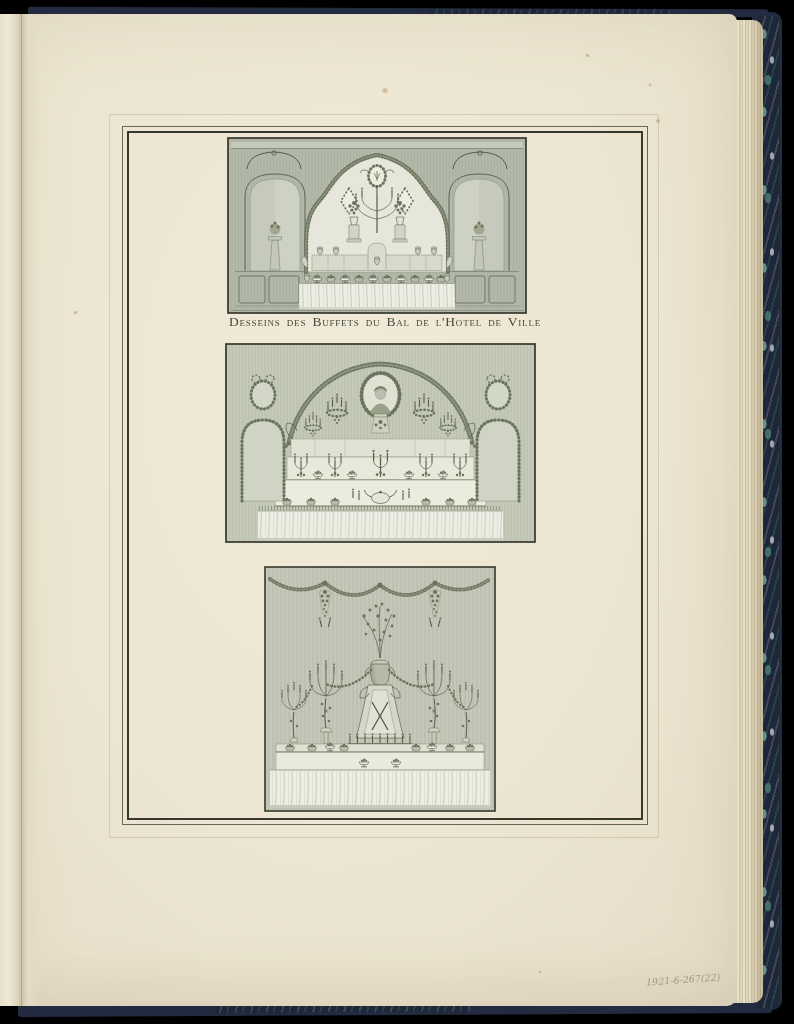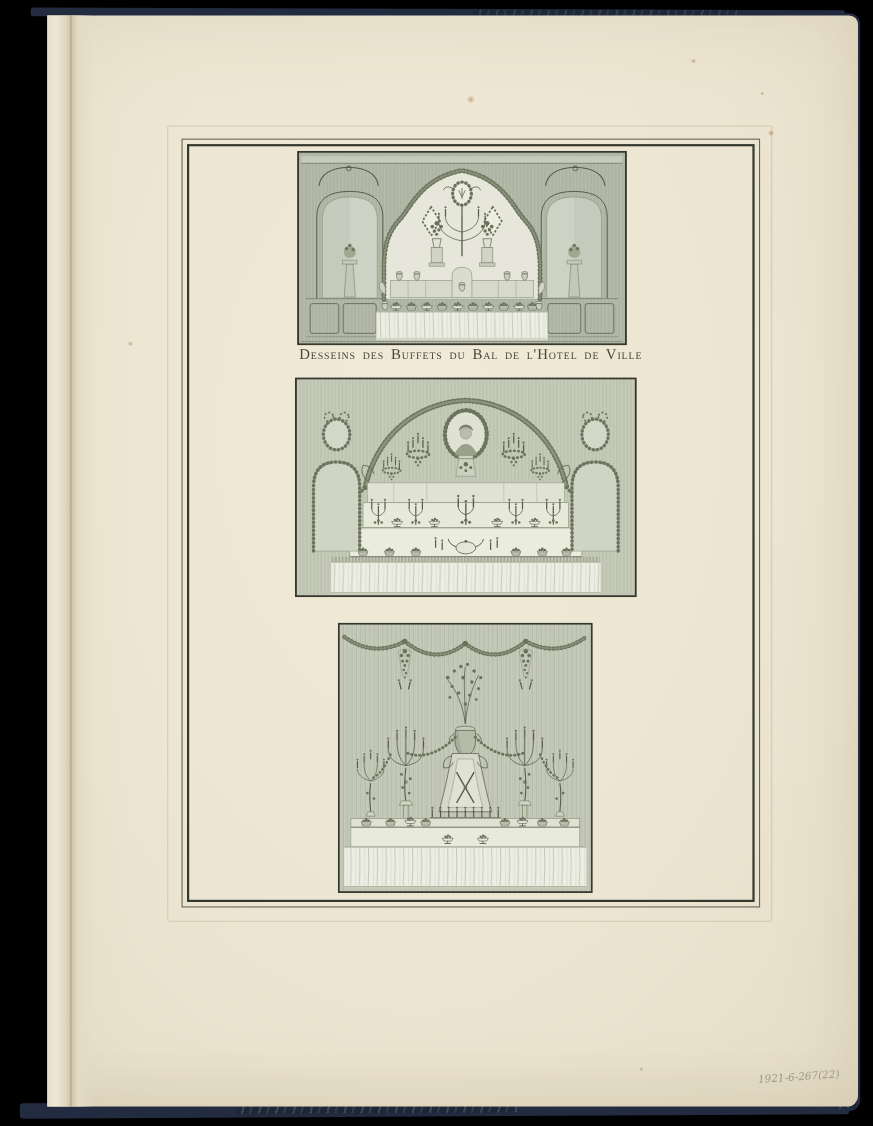--- a/index.html
+++ b/index.html
@@ -21,21 +21,21 @@
   .marble-topseg{position:absolute;left:430px;top:9px;width:240px;height:5px;opacity:.7;}
   
   .page-stack{position:absolute;left:731px;top:20px;width:32px;height:983px;border-radius:0 10px 10px 0;
     background:
       linear-gradient(90deg, rgba(0,0,0,0) 0 55%, rgba(110,88,50,.28) 100%),
       repeating-linear-gradient(90deg,#e8e0ca 0 2px,#cfc3a4 2px 3px,#ddd3ba 3px 5px,#d2c7a9 5px 6px);}
   
   .page{position:absolute;left:0;top:14px;width:737px;height:992px;
     background:radial-gradient(ellipse at 45% 38%, #f0ead8 0%, var(--page-cream,#ece5d1) 55%, #e5ddc8 100%);
     border-radius:0 8px 10px 0;
-    box-shadow:inset 0 0 80px rgba(140,115,70,.10), inset 0 -18px 40px rgba(140,115,70,.07);margin-left:43px;}
+    box-shadow:inset 0 0 80px rgba(140,115,70,.10), inset 0 -18px 40px rgba(140,115,70,.07);}
   .gutter{position:absolute;left:0;top:0;width:42px;height:100%;
     background:linear-gradient(90deg,#e6dfca 0,#efe8d6 8px,#dcd3ba 18px,#cdc2a6 21px,#e2dbc6 28px,rgba(236,229,209,0) 42px);}
   .crease{position:absolute;left:21px;top:0;width:1px;height:100%;background:rgba(90,70,40,.25);}
   .spot{position:absolute;border-radius:50%;background:radial-gradient(circle, rgba(150,108,48,.5) 0%, rgba(150,108,48,0) 70%);}
   
   .plate-mark{position:absolute;left:109px;top:100px;width:548px;height:722px;border:1px solid rgba(150,135,100,.28);border-radius:2px;}
   .frame-outer{position:absolute;left:122px;top:112px;width:524px;height:697px;border:1px solid rgba(70,70,58,.8);}
   .frame-inner{position:absolute;left:4px;top:4px;right:4px;bottom:4px;border:2.4px solid var(--plate-ink,#34382d);}
   figure{margin:0;position:absolute;}
   .fig1{left:227px;top:123px;width:300px;height:177px;}

